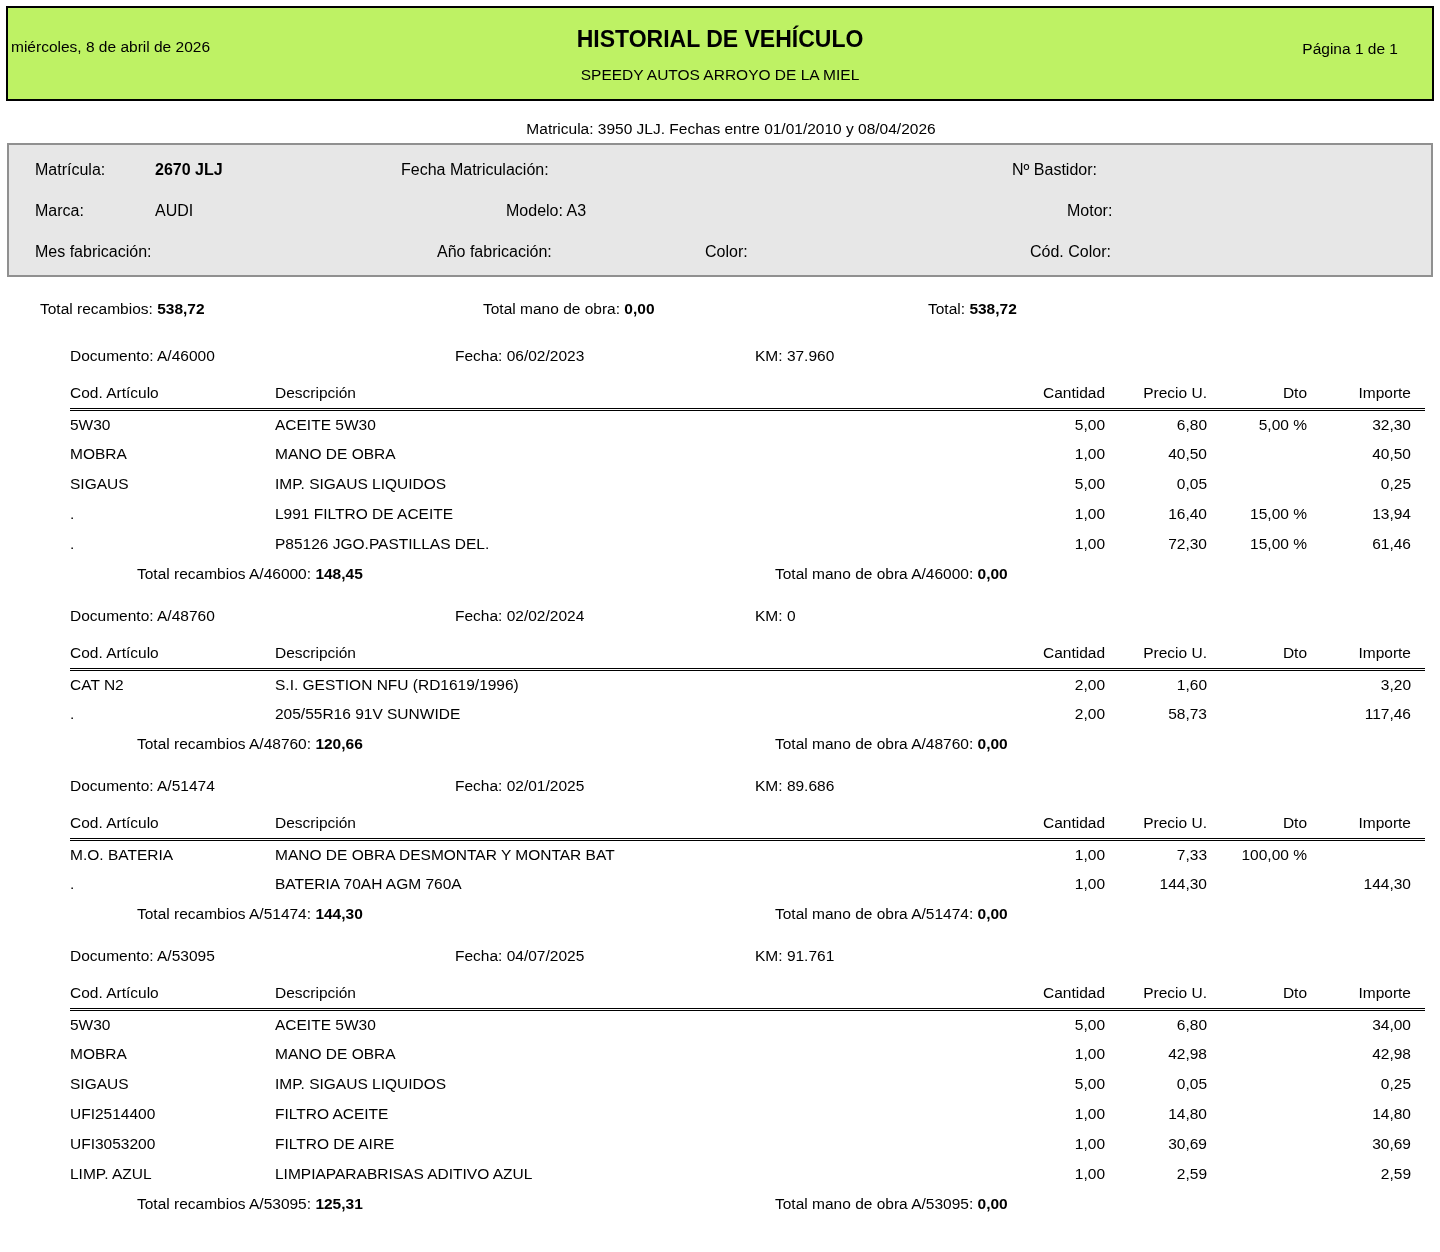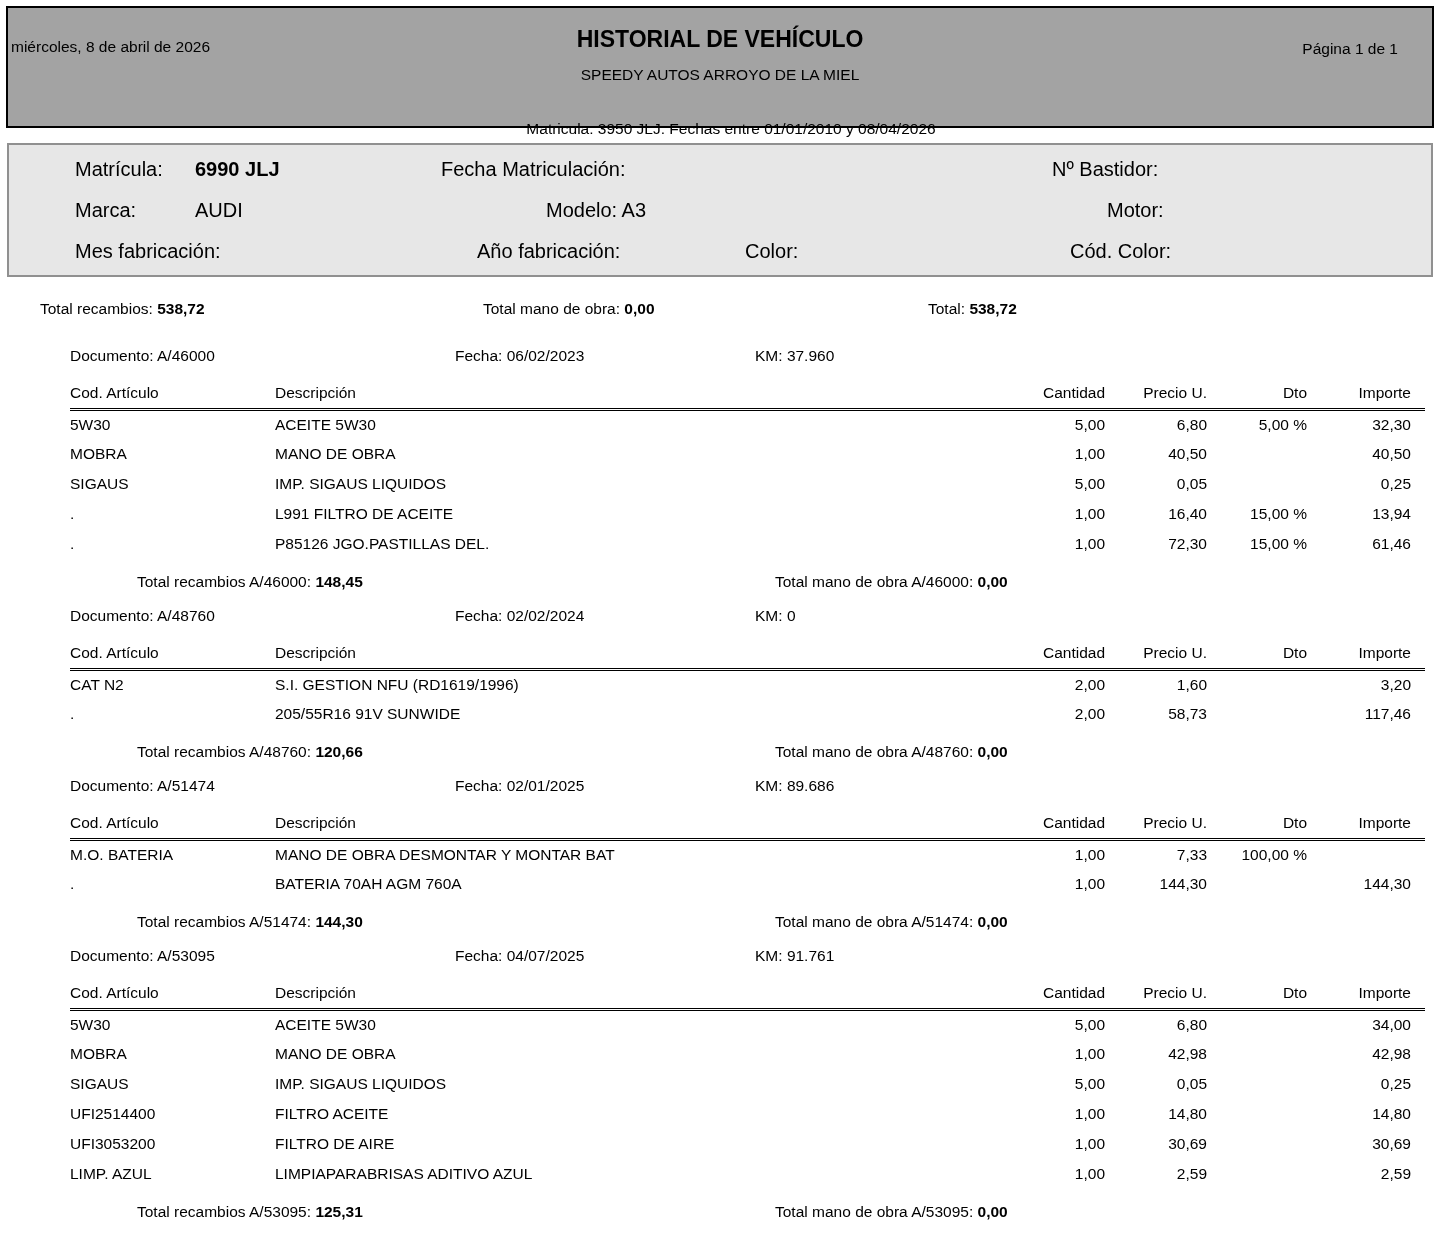--- a/index.html
+++ b/index.html
@@ -6,37 +6,37 @@
   html,body { background:#ffffff; }
   body {
     width:1440px; height:1252px; position:relative; overflow:hidden;
     font-family:"Liberation Sans","DejaVu Sans",sans-serif;
     color:#000; font-size:15.5px;
   }
   .bold { font-weight:bold; }
 
   
   .report-header {
-    position:absolute; left:6px; right:6px; top:6px; height:122px;
-    border:2px solid #000; background:#a3a3a3;
+    position:absolute; left:6px; right:6px; top:6px; height:95px;
+    border:2px solid #000; background:#bef264;
   }
   .hdr-date { position:absolute; left:3px; top:30px; }
   .hdr-page { position:absolute; right:34px; top:32px; }
   .hdr-title { text-align:center; margin-top:18px; font-size:23px; font-weight:bold; }
   .hdr-subtitle { text-align:center; margin-top:13px; font-size:15.5px; }
 
   
   .filter-line { position:absolute; top:120px; left:8px; right:0; text-align:center;padding-left:14px; }
 
   
   .vehicle-box {
     position:absolute; left:7px; right:7px; top:143px; height:134px;
     border:2px solid #909090; background:#e7e7e7; padding-top:4px;
   }
-  .vrow { position:relative; height:41px; line-height:41px; font-size:20px;margin-left:40px; }
+  .vrow { position:relative; height:41px; line-height:41px; font-size:16px; }
   .vrow > span { position:absolute; top:0; white-space:nowrap; }
 
   
   .grand-totals { position:absolute; top:294px; left:0; right:0; height:30px; line-height:30px; }
   .grand-totals > span { position:absolute; top:0; white-space:nowrap; }
   .gt-1 { left:40px; } .gt-2 { left:483px; } .gt-3 { left:928px; }
 
   
   #documents { position:absolute; top:340px; left:70px; right:15px; }
   .doc { margin-bottom:11px; }
@@ -53,39 +53,39 @@
     border-bottom:3px double #000;
   }
   .items td { height:30px; vertical-align:middle; padding:0; overflow:hidden; white-space:nowrap; }
   .items .num { text-align:right; }
   .items th:nth-child(3), .items td:nth-child(3) { padding-right:5px; }
   .items th:nth-child(4), .items td:nth-child(4) { padding-right:8px; }
   .items th:nth-child(5), .items td:nth-child(5) { padding-right:8px; }
   .items th:nth-child(6), .items td:nth-child(6) { padding-right:14px; }
 
   .doc-foot { position:relative; height:30px; line-height:30px; }
-  .doc-foot > span { position:absolute; top:8px; white-space:nowrap; }
+  .doc-foot > span { position:absolute; top:0; white-space:nowrap; }
   .df-left { left:67px; } .df-right { left:705px; }
 </style>
 </head>
 <body>
 
 <div class="report-header">
   <span class="hdr-date">miércoles, 8 de abril de 2026</span>
   <span class="hdr-page">Página 1 de 1</span>
   <div class="hdr-title">HISTORIAL DE VEHÍCULO</div>
   <div class="hdr-subtitle">SPEEDY AUTOS ARROYO DE LA MIEL</div>
 </div>
 
 <div class="filter-line">Matricula: 3950 JLJ. Fechas entre 01/01/2010 y 08/04/2026</div>
 
 <div class="vehicle-box">
   <div class="vrow">
     <span style="left:26px">Matrícula:</span>
-    <span style="left:146px" class="bold">6990 JLJ</span>
+    <span style="left:146px" class="bold">2670 JLJ</span>
     <span style="left:392px">Fecha Matriculación:</span>
     <span style="left:1003px">Nº Bastidor:</span>
   </div>
   <div class="vrow">
     <span style="left:26px">Marca:</span>
     <span style="left:146px">AUDI</span>
     <span style="left:497px">Modelo: A3</span>
     <span style="left:1058px">Motor:</span>
   </div>
   <div class="vrow">

